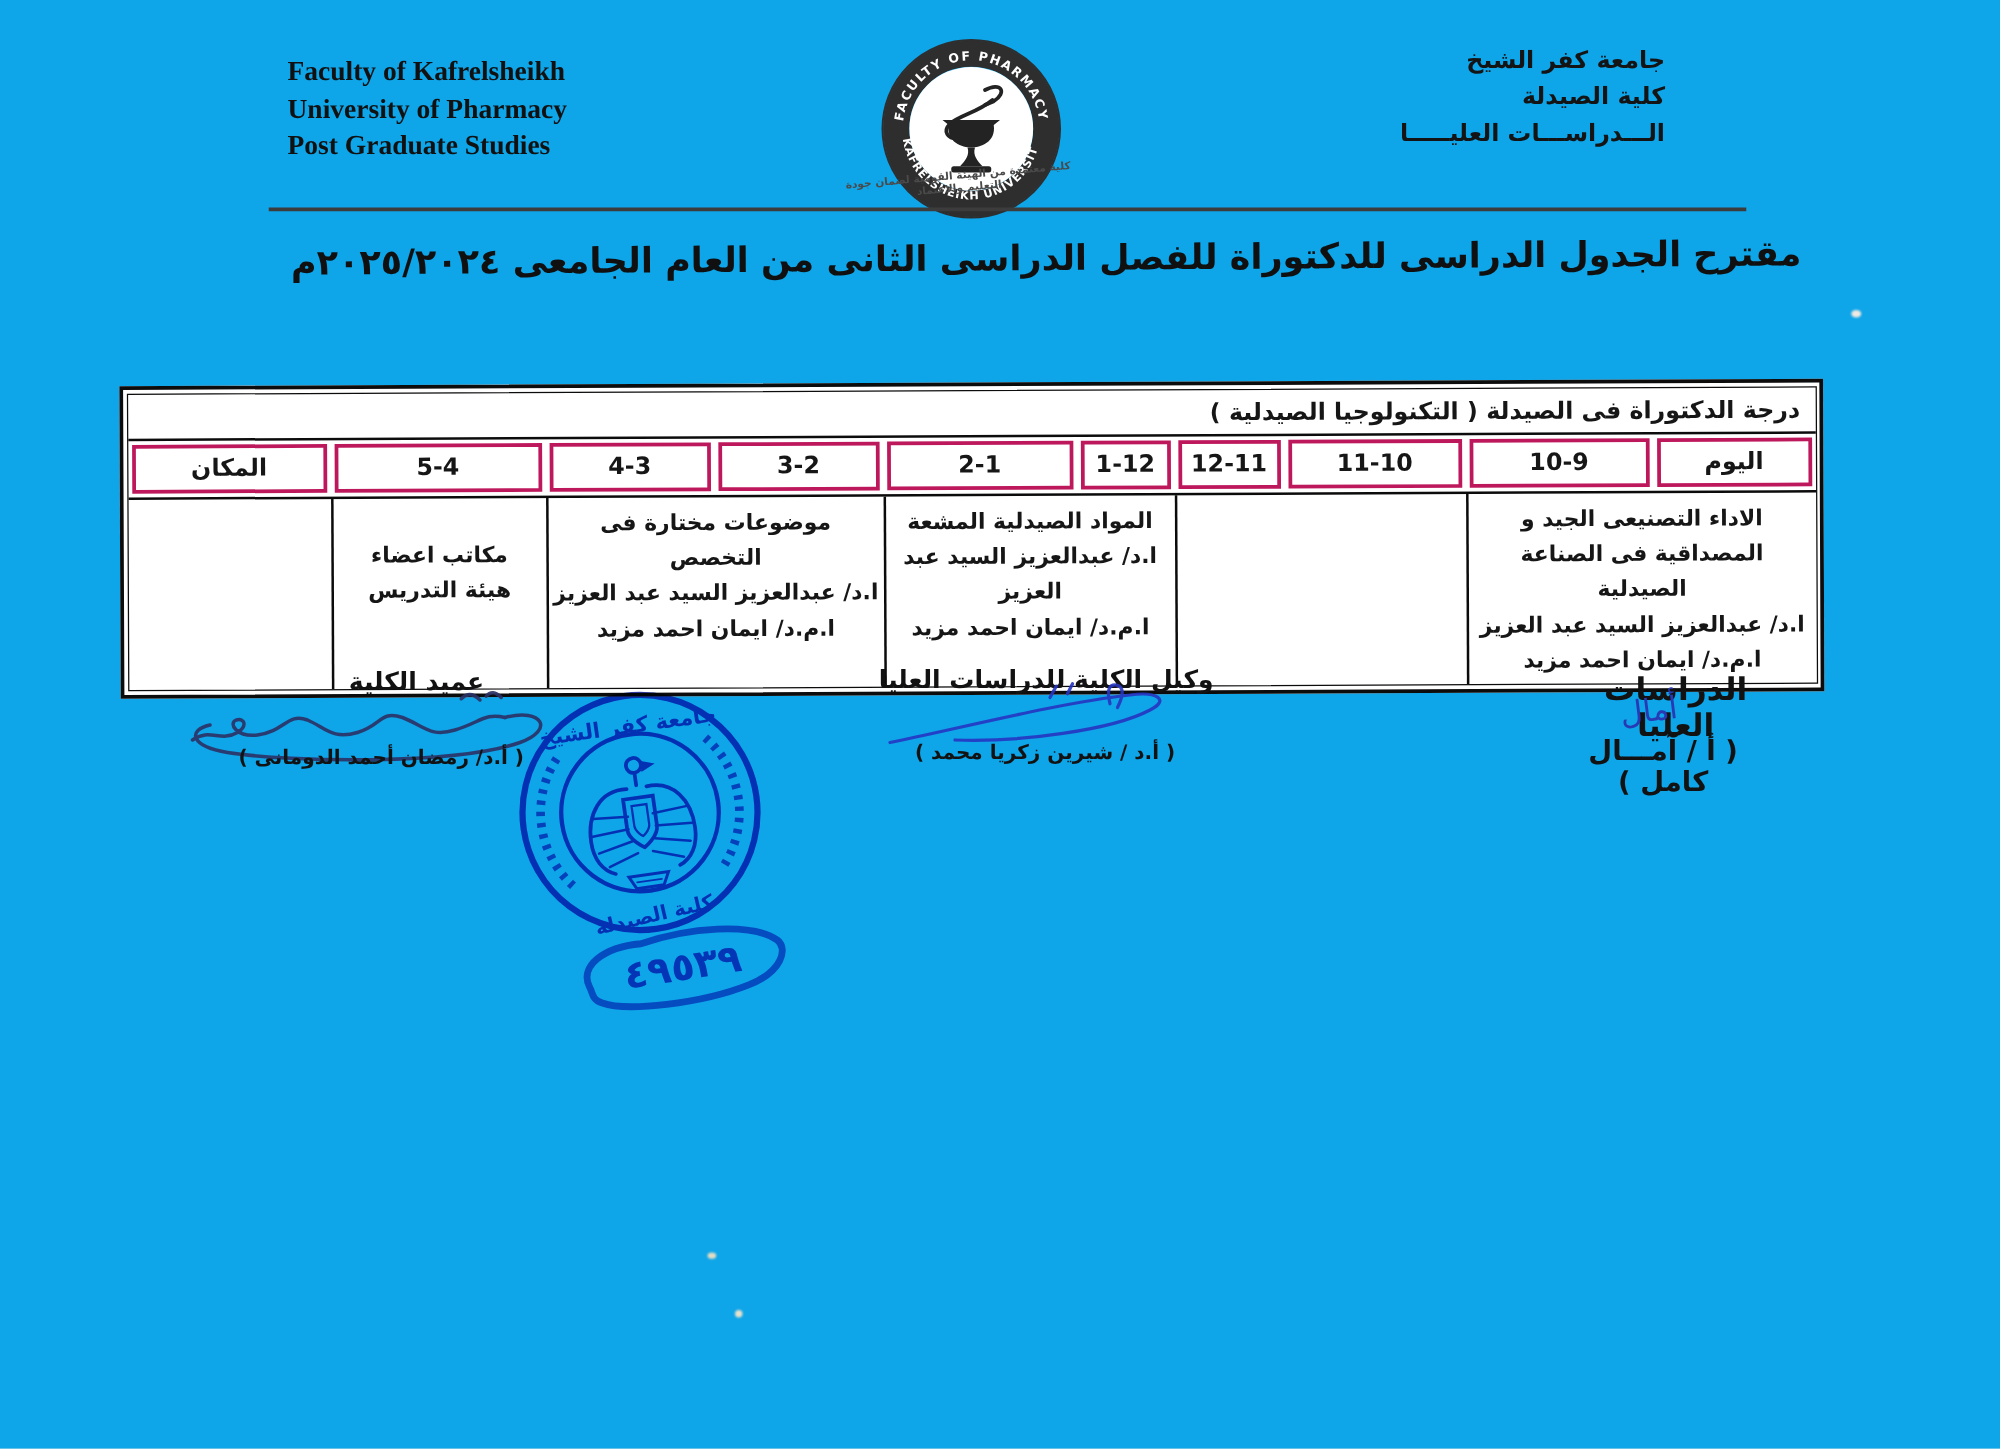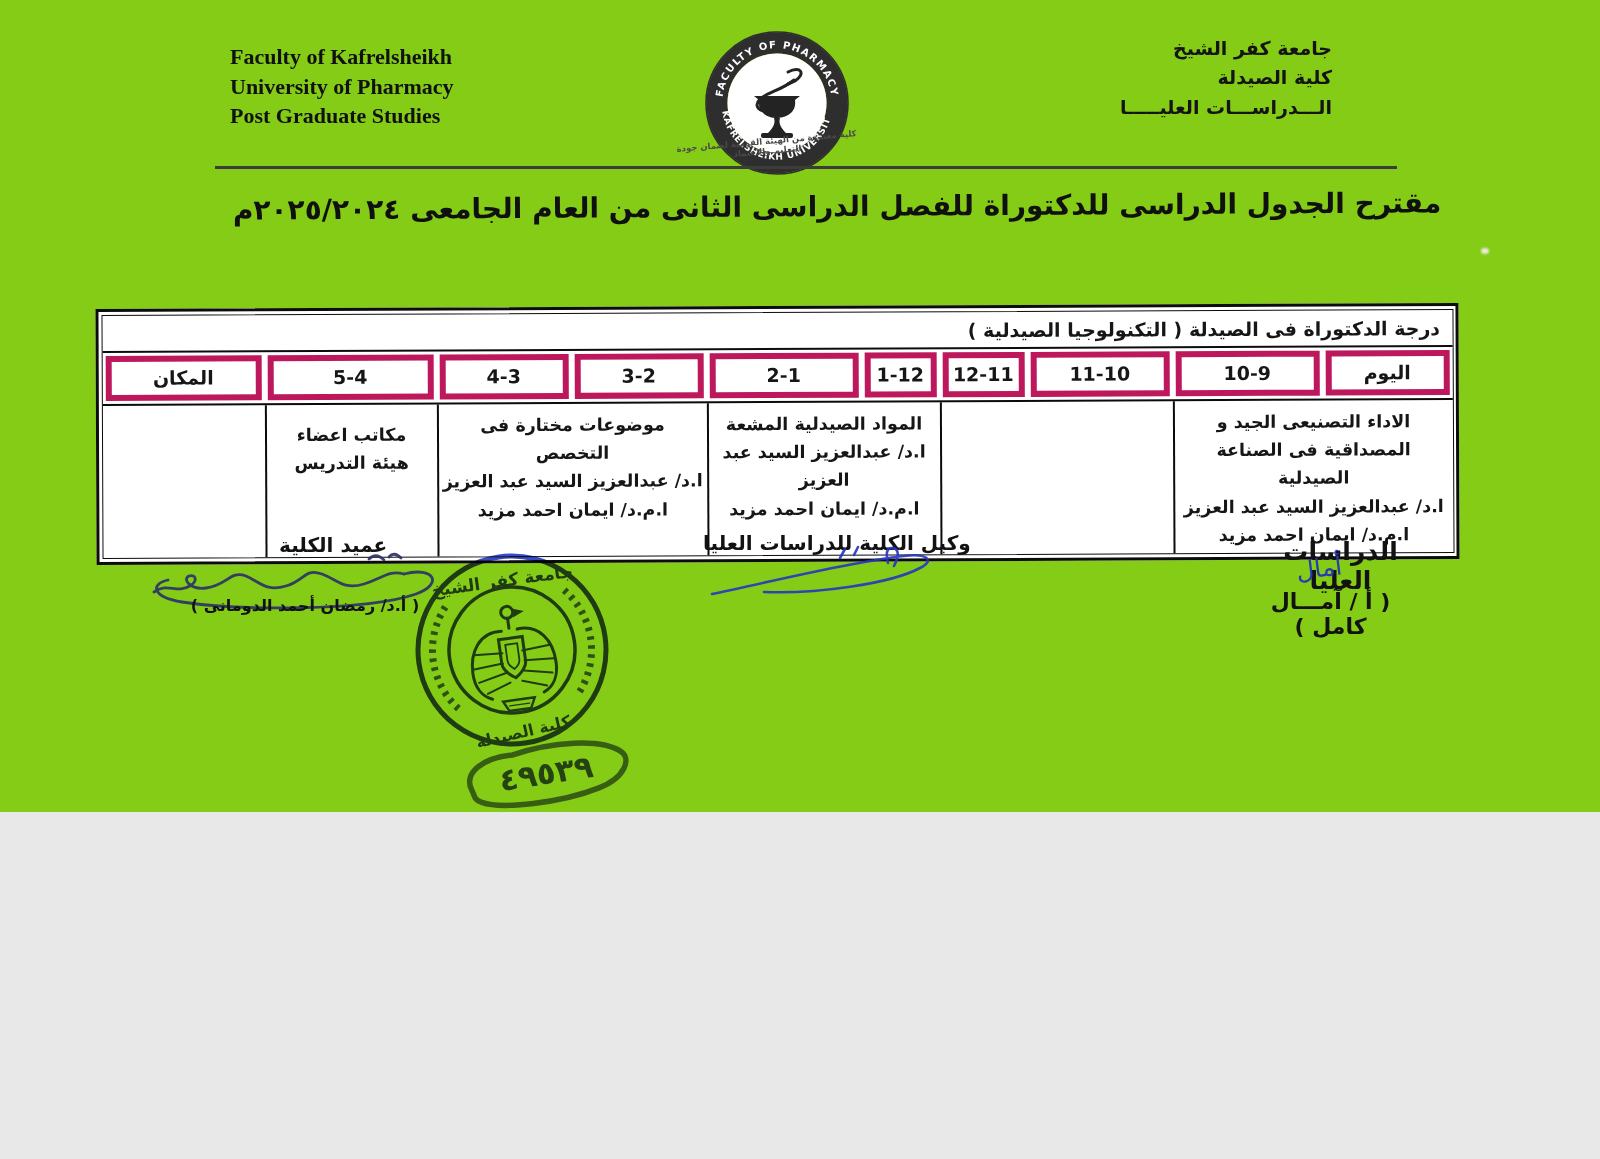--- a/index.html
+++ b/index.html
@@ -1,18 +1,18 @@
 <!DOCTYPE html>
 <html lang="ar"><head>
 <meta charset="utf-8">
 <style>
   html,body { margin:0; padding:0; background:#e8e8e8; }
   .page {
-    position:relative; width:1600px; height:812px; margin:0 auto;
-    background:#84cc16; overflow:hidden;
+    position:relative; width:1600px; height:1159px; margin:0 auto;
+    background:#0ea5e9; overflow:hidden;
     font-family:"DejaVu Sans", sans-serif; color:#161616;
   }
   
   .en-header {
     position:absolute; left:230px; top:42px;
     font-family:"Liberation Serif", serif; font-weight:bold;
     font-size:22px; line-height:1.35; white-space:pre-line; color:#111;
   }
   .ar-header {
     position:absolute; right:268px; top:34px; direction:rtl; text-align:right;
@@ -39,34 +39,34 @@
   }
   .table-inner { border:1.8px solid #0c0c0c; }
   .degree-row {
     height:37px; border-bottom:2.8px solid #0c0c0c; direction:rtl;
     text-align:right; font-weight:bold; font-size:19px;
     padding:7px 12px 0 0; box-sizing:border-box;
   }
   .grid-row { display:grid; direction:rtl;
     grid-template-columns:130px 150px 145px 88px 78px 155px 135px 135px 172px auto; }
   .hdr {
-    margin:3px; border:6px solid #be185d; height:33px;
+    margin:3px; border:3px solid #be185d; height:33px;
     display:flex; align-items:center; justify-content:center;
     font-weight:bold; font-size:19px; background:#fff;
   }
   .hdr.num { direction:ltr; }
   .body-row { border-top:2.8px solid #0b0b0b; min-height:134px; }
   .bcell {
     padding:7px 4px 4px 4px; text-align:center; font-weight:bold;
     font-size:17.5px; line-height:1.62; white-space:pre-line; direction:rtl;
   }
   .span2 { grid-column:span 2; }
   .vline { border-left:2px solid #0b0b0b; }
   .vline-strong { border-left:2.4px solid #0b0b0b; }
-  .cell-place { padding-top:16px; }
+  .cell-place { padding-top:32px; }
   
   .sig-title { position:absolute; font-weight:bold; font-size:20px; direction:rtl; color:#121212; }
   .sig-name  { position:absolute; font-weight:bold; font-size:16px; direction:rtl; color:#121212; text-align:center; }
   .dean-title { left:252px; top:533px;margin-left:27px; }
   .dean-name  { left:150px; top:596px; width:310px; }
   .vice-title { left:703px; top:531px;text-align:right; }
   .vice-name  { left:716px; top:592px; width:240px; }
   .pg-title   { left:1268px; top:537px; width:145px; text-align:center; font-size:25px; }
   .pg-script  {
     position:absolute; left:1296px; top:554px; color:#2739b4; font-size:25px;
@@ -183,20 +183,21 @@
   <div class="sig-name dean-name">( أ.د/ رمضان أحمد الدومانى )</div>
 
   <div class="sig-title vice-title">وكيل الكلية للدراسات العليا</div>
   <svg class="sig-svg vice-sig" width="260" height="68" viewBox="0 0 260 68">
     <g fill="none" stroke="#2636c2" stroke-width="2.6" stroke-linecap="round" opacity="0.9">
       <path d="M14,54 C64,44 150,22 206,16 C228,13 238,20 222,28 C192,44 118,54 66,52"></path>
       <path d="M196,26 q8,-16 -1,-18 q-9,-1 -5,15"></path>
       <path d="M142,18 l5,-9 M156,15 l4,-8"></path>
     </g>
   </svg>
+  <div class="sig-name vice-name">( أ.د / شيرين زكريا محمد )</div>
 
   <div class="sig-title pg-title">الدراسات العليا</div>
   <div class="pg-script">أمال</div>
   <div class="sig-name pg-name">( أ / آمـــال كامل )</div>
 
   <svg class="round-stamp" viewBox="0 0 200 200">
     <g stroke="#2a3ac0" fill="none">
       <circle cx="100" cy="100" r="94" stroke-width="5"></circle>
       <circle cx="100" cy="100" r="63" stroke-width="3.5"></circle>
       <path d="M 40,48 A 79,79 0 0 0 40,152" stroke-width="7" stroke-dasharray="3.5 5.5" opacity="0.85"></path>

